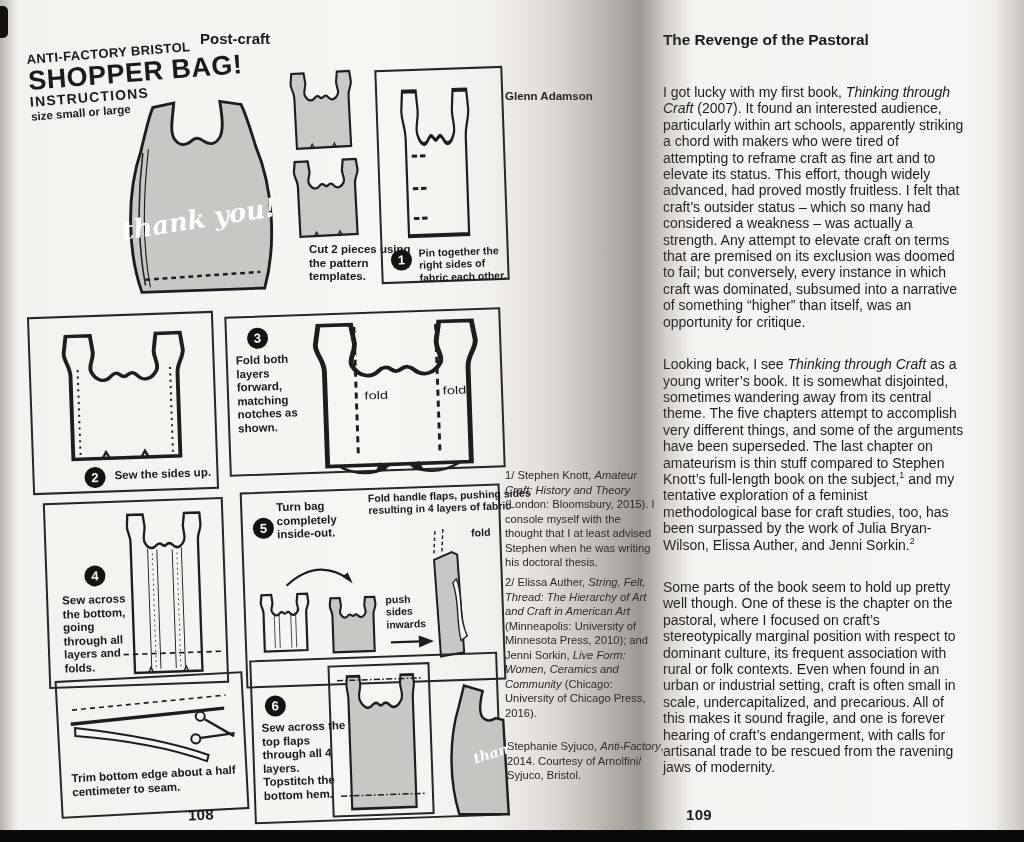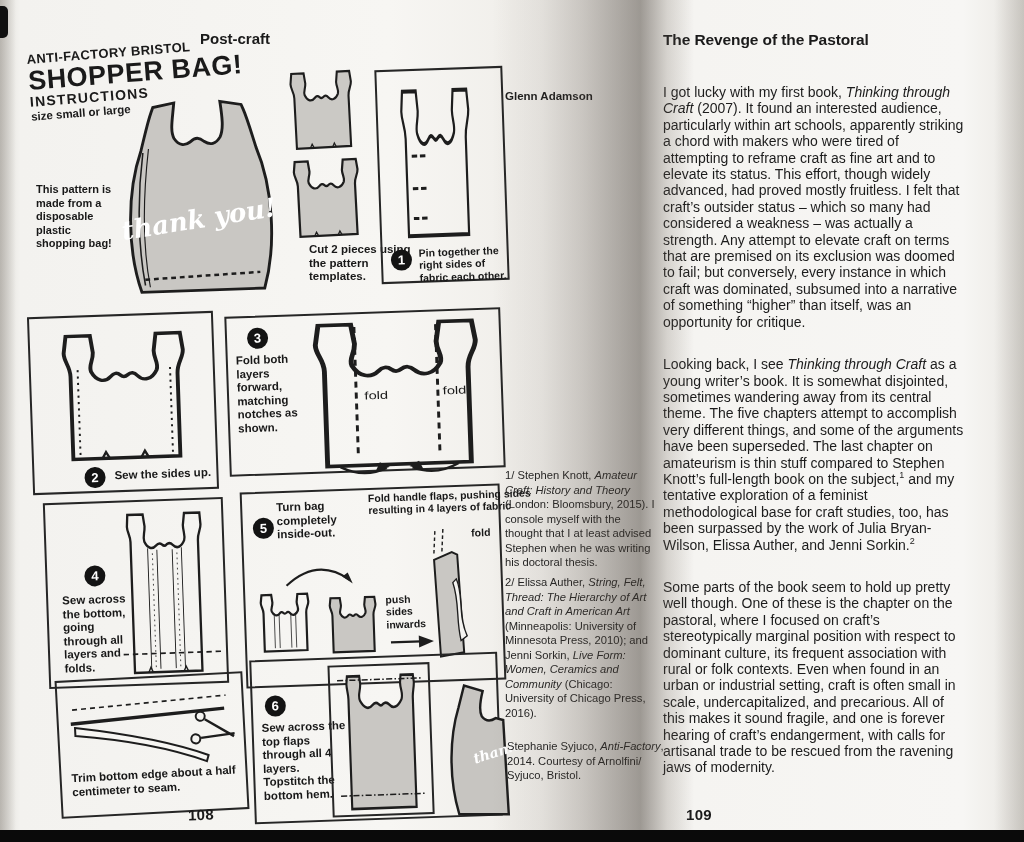--- a/index.html
+++ b/index.html
@@ -62,21 +62,20 @@
 
   <div class="running-head-left">Post-craft</div>
 
   <div class="title-block">
     <div class="kicker">ANTI-FACTORY BRISTOL</div>
     <div class="big-title">SHOPPER BAG!</div>
     <div class="subtitle">INSTRUCTIONS</div>
     <div class="size-note">size small or large</div>
   </div>
 
-  <div class="instr abs" style="left:36px; top:183px; width:78px; font-size:11px;">This pattern is made from a disposable plastic shopping bag!</div>
 
   <svg class="abs" style="left:106px; top:88px; transform:rotate(-2deg);" width="168" height="218" viewBox="0 0 175 215">
     <path d="M34 205 C20 160 22 100 38 58 C42 44 46 28 50 18 L52 13 L74 9 C72 26 69 38 73 46 Q80 57 90 50 Q97 43 104 50 Q114 57 121 46 C125 38 124 26 122 9 L144 13 L146 18 C150 28 154 44 158 58 C174 100 176 160 162 205 Z" fill="#c9c7c3" stroke="#1d1d1d" stroke-width="3"></path>
     <path d="M40 60 C32 110 32 160 38 198" fill="none" stroke="#1d1d1d" stroke-width="1.6"></path>
     <path d="M46 56 C38 110 37 162 43 200" fill="none" stroke="#1d1d1d" stroke-width="1.2"></path>
     <path d="M38 192 L158 188" fill="none" stroke="#1d1d1d" stroke-width="2.6" stroke-dasharray="5 4"></path>
     <text class="script-svg-text" x="97" y="140" font-size="27" fill="#ffffff" text-anchor="middle" transform="rotate(-7 97 140)">thank you!</text>
   </svg>
 
   <svg class="abs" style="left:285px; top:66px; transform:rotate(-3deg);" width="74" height="84" viewBox="0 0 120 130" preserveAspectRatio="none">

